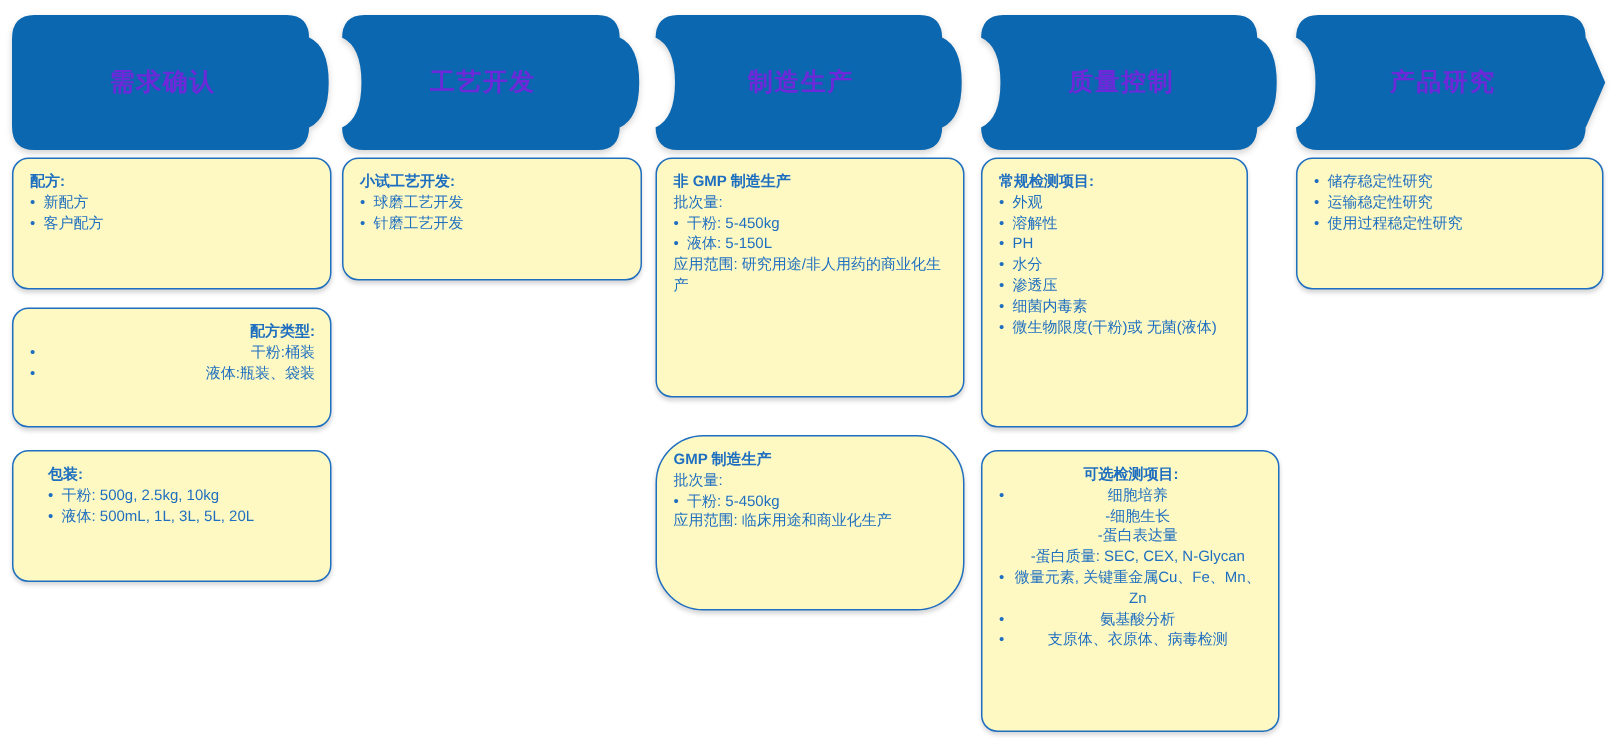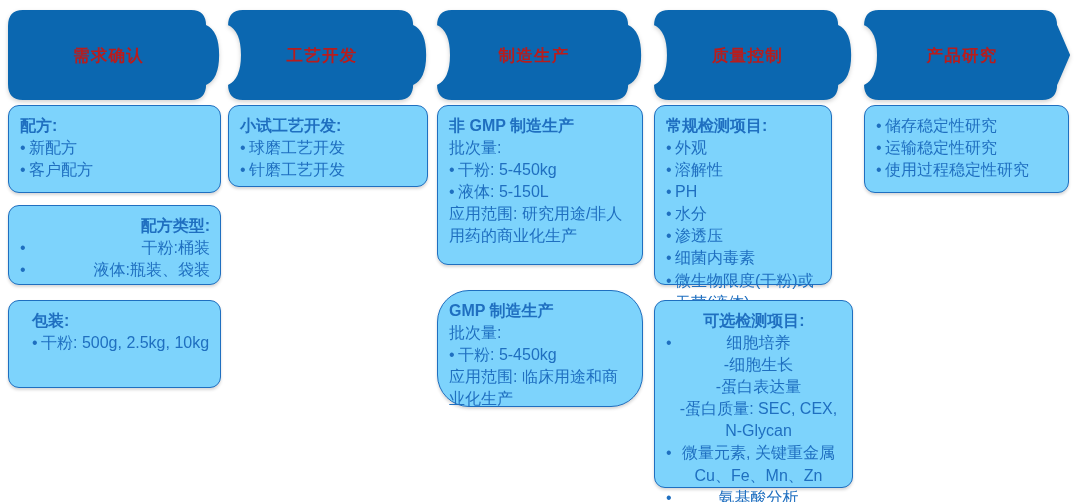--- a/index.html
+++ b/index.html
@@ -31,38 +31,38 @@
   .phase-header .hdr-shape{
     position:absolute;
     left:0;top:0;
     width:100%;height:100%;
     overflow:visible;
     filter:drop-shadow(0px 2px 2px rgba(0,0,0,0.18));
   }
   .phase-header .hdr-label{
     position:relative;
     z-index:2;
-    color:#b91c1c;
+    color:#6d28d9;
     font-size:16.5px;
     font-weight:bold;
     letter-spacing:1.2px;
     line-height:1;
     transform:translateX(-6px);
   }
   
   .card{
     position:absolute;
     box-sizing:border-box;
-    background:#7dd3fc;
+    background:#fef9c3;
     border:1.4px solid #1F6FC0;
     border-radius:11px;
     box-shadow:0 2px 3px rgba(0,0,0,0.16);
     color:#1F6FC0;
     padding:9px 10px 9px 11px;
-    font-size:16px;
+    font-size:10px;
     line-height:1.38;
   }
   .card .hd{
     font-weight:bold;
     white-space:nowrap;
   }
   .card .ln{
     white-space:normal;
   }
   .card .bul{
@@ -97,20 +97,21 @@
         <div class="bul">客户配方</div>
       </div>
       <div class="card" style="left: 8px; top: 205px; width: 213px; height: 80px; text-align: right;">
         <div class="hd">配方类型:</div>
         <div class="bul">干粉:桶装</div>
         <div class="bul">液体:瓶装、袋装</div>
       </div>
       <div class="card" style="left: 8px; top: 300px; width: 213px; height: 88px; padding-left: 23px;">
         <div class="hd">包装:</div>
         <div class="bul">干粉: 500g, 2.5kg, 10kg</div>
+        <div class="bul">液体: 500mL, 1L, 3L, 5L, 20L</div>
       </div>
       <div class="col" style="left: 228px; width: 200px;">
         <div class="phase-header">
           <svg class="hdr-shape" viewBox="0 0 216 90" width="216" height="90" preserveAspectRatio="none">
             <path d="M 16 0 L 184 0 Q 200 0 200 16 L 200 15 Q 214 21 214 45 Q 214 69 200 75 L 200 74 Q 200 90 184 90 L 16 90 Q 0 90 0 74 L 0 75 Q 14 69 14 45 Q 14 21 0 15 L 0 16 Q 0 0 16 0 Z" fill="#0B67B0"></path>
           </svg>
           <div class="hdr-label">工艺开发</div>
         </div>
       </div>
       <div class="card" style="left: 228px; top: 105px; width: 200px; height: 82px;">

